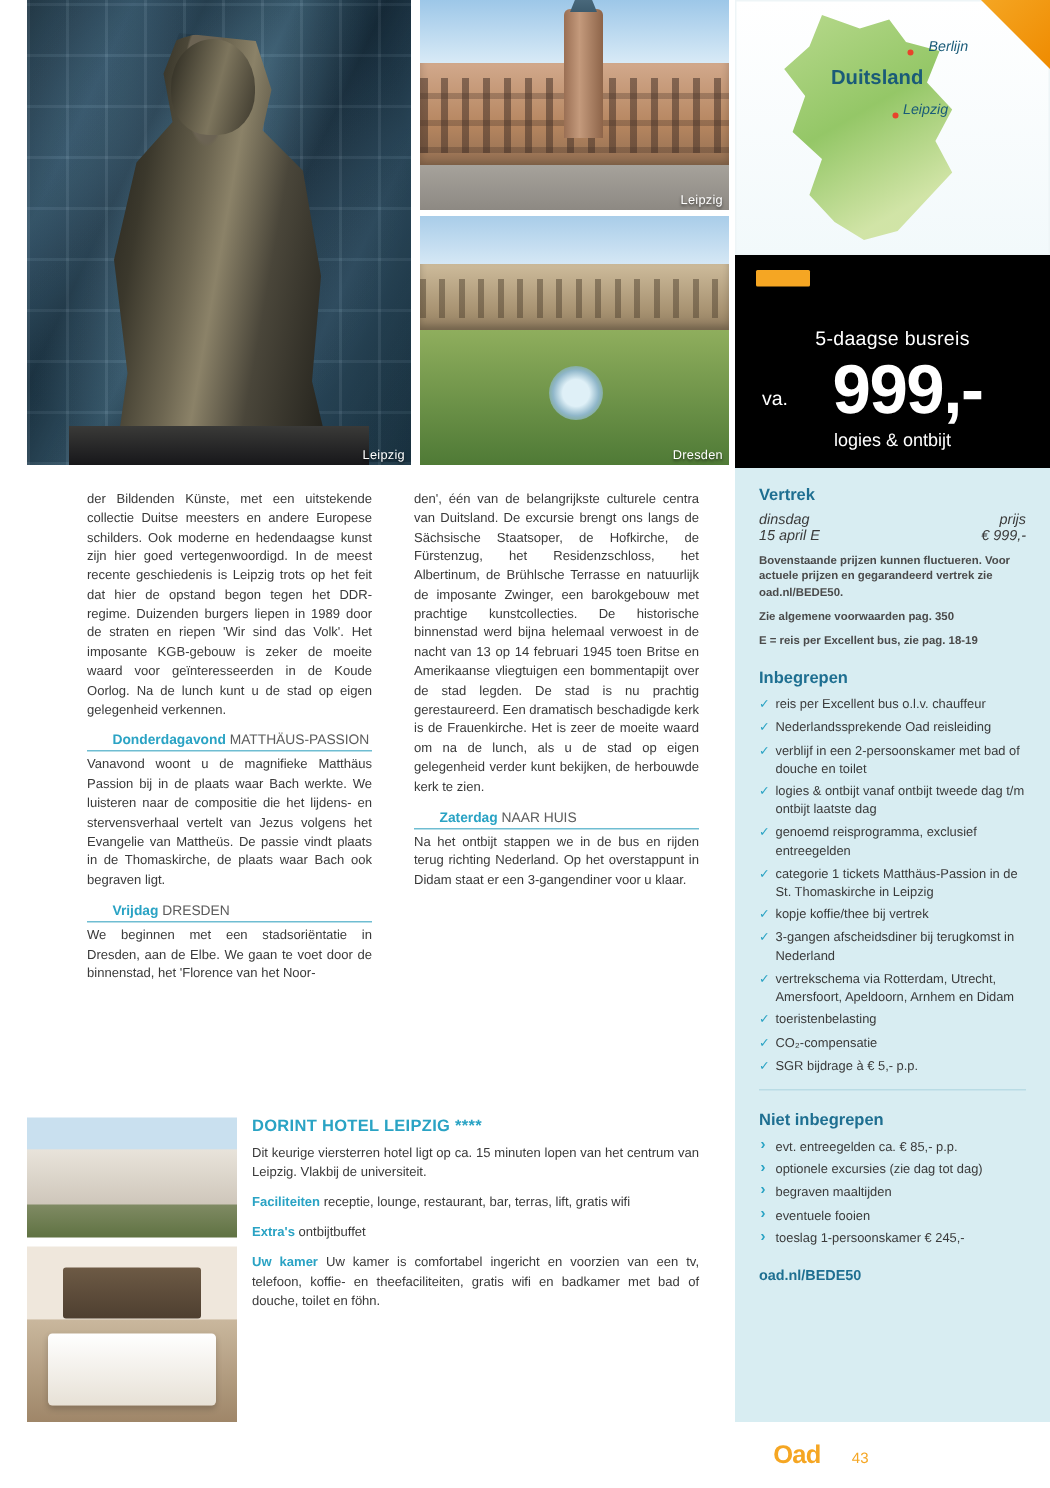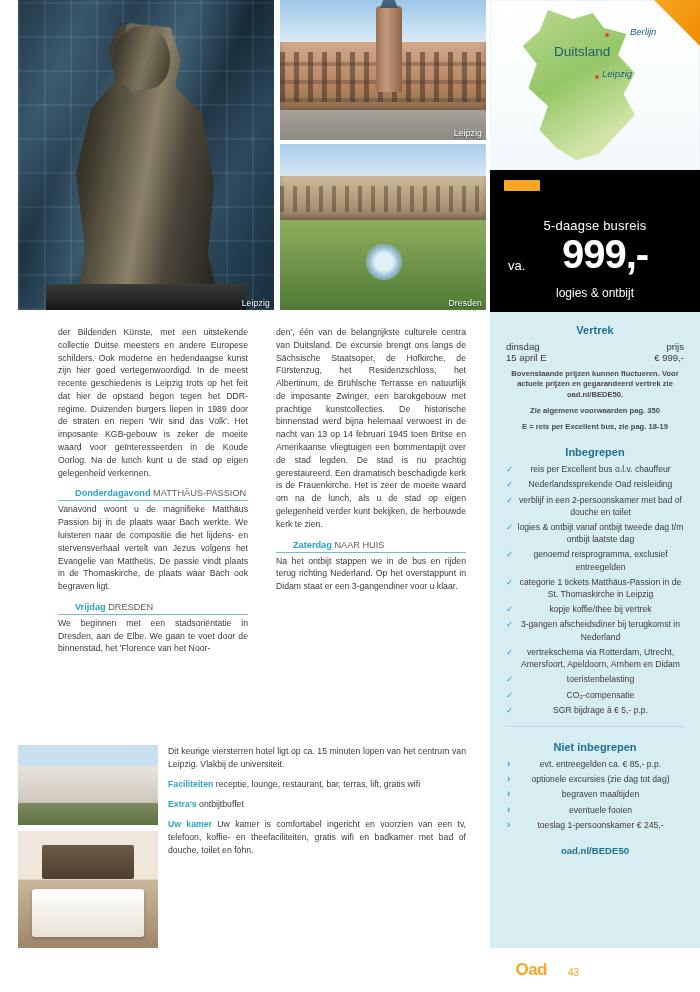--- a/index.html
+++ b/index.html
@@ -111,26 +111,26 @@
     clip-path: polygon(30% 0%, 48% 6%, 62% 2%, 70% 12%, 86% 16%, 80% 30%, 92% 42%, 84% 56%, 92% 70%, 78% 84%, 66% 96%, 50% 100%, 36% 92%, 24% 80%, 30% 64%, 16% 52%, 22% 36%, 12% 24%, 24% 14%);
     opacity: .95;
   }
   .map-card .mapborder { position:absolute; inset:0; border: 1px solid #eef5f7; }
   .map-card .orangecorner {
     position:absolute; right:0; top:0; width:46px; height:46px;
     background: linear-gradient(135deg,#f5a623,#ef8b00);
     clip-path: polygon(100% 0, 100% 100%, 0 0);
   }
   .map-card .country {
-    position: absolute; left: 64px; top: 44px; font-size: 13.5px; font-weight: normal; color: #1a5b78; text-align: center;
+    position: absolute; left: 64px; top: 44px; font-size: 13.5px; font-weight: bold; color: #1a5b78; text-align: center;
   }
   .map-card .city {
     position: absolute; font-size: 9.5px; color: #1a5b78; font-style: italic;
   }
-  .map-card .city.berlin { left: 140px; top: 26px; }
+  .map-card .city.berlin { left: 129px; top: 26px; }
   .map-card .city.leipzig { left: 112px; top: 68px; }
   .map-card .dot { position:absolute; width:4px; height:4px; border-radius:50%; background:#e8432b; }
   .map-card .dot.b { left: 115px; top: 33px; }
   .map-card .dot.l { left: 105px; top: 75px; }
 
   .price-card {
     position: absolute; left: 0; top: 170px; width: 210px; height: 142px;
     background: #000000;
     color: #ffffff;
   }
@@ -140,31 +140,31 @@
   }
   .price-card .triptype {
     position: absolute; left: 0; right: 0; top: 48px; text-align: center;
     font-size: 13px; letter-spacing: .2px;
   }
   .price-card .va {
     position: absolute; left: 18px; top: 88px; font-size: 13px;
   }
   .price-card .amount {
     position: absolute; left: 0; right: 0; top: 62px; text-align: center;
-    font-size: 40px; font-weight: bold; letter-spacing: -1px; margin-left: 20px;
+    font-size: 46px; font-weight: bold; letter-spacing: -1px; margin-left: 20px;
   }
   .price-card .incl {
     position: absolute; left: 0; right: 0; bottom: 12px; text-align: center;
     font-size: 12px;
   }
 
-  .side-body { position: absolute; left: 0; top: 312px; width: 210px; padding: 12px 16px 0 16px; text-align: center; }
+  .side-body { position: absolute; left: 0; top: 312px; width: 210px; padding: 12px 16px 0 16px; }
   .side-h { color: #1e6f91; font-weight: bold; font-size: 11px; margin: 0 0 5px 0; }
   .side-h.mt { margin-top: 14px; }
-  .side-row { display: flex; justify-content: space-between; font-size: 9.6px; color: #3a3a3a; }
+  .side-row { display: flex; justify-content: space-between; font-size: 9.6px; color: #3a3a3a; font-style: italic; }
   .side-note { font-size: 7.6px; color: #4a4a4a; line-height: 1.35; margin-top: 6px; font-weight: bold; }
   .side-hr { height: 1px; background: #b9dce5; margin: 10px 0 0 0; }
   ul.checks, ul.arrows { list-style: none; margin: 4px 0 0 0; padding: 0; }
   ul.checks li, ul.arrows li {
     position: relative; padding-left: 11px; font-size: 8.6px; line-height: 1.42; margin-bottom: 3px; color: #3a3a3a;
   }
   ul.checks li:before { content: "✓"; position: absolute; left: 0; top: 0; color: #2aa3c4; font-size: 8.5px; }
   ul.arrows li:before { content: "›"; position: absolute; left: 1px; top: -1px; color: #2aa3c4; font-size: 10px; font-weight: bold; }
   .side-url { margin-top: 14px; font-size: 9.6px; font-weight: bold; color: #1e6f91; }
 
@@ -344,20 +344,21 @@
 
 <div class="hotel-photos">
   <div class="hotel-photo" id="hotel-exterior"></div>
   <div class="hotel-photo" id="hotel-room">
     <div class="head"></div>
     <div class="bed"></div>
   </div>
 </div>
 
 <div class="hotel-text">
+  <div class="hotel-title">DORINT HOTEL LEIPZIG ****</div>
   <p>Dit keurige viersterren hotel ligt op ca. 15 minuten lopen van het centrum van Leipzig. Vlakbij de universiteit.</p>
   <p>
     <b>Faciliteiten</b>
     <span>receptie, lounge, restaurant, bar, terras, lift, gratis wifi</span>
   </p>
   <p>
     <b>Extra's</b>
     <span>ontbijtbuffet</span>
   </p>
   <p>

